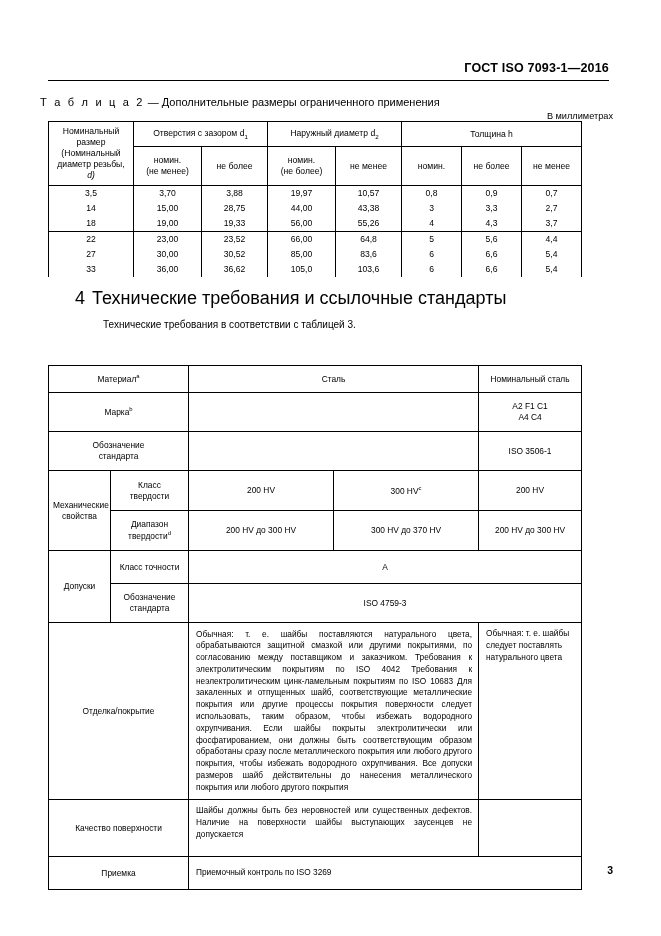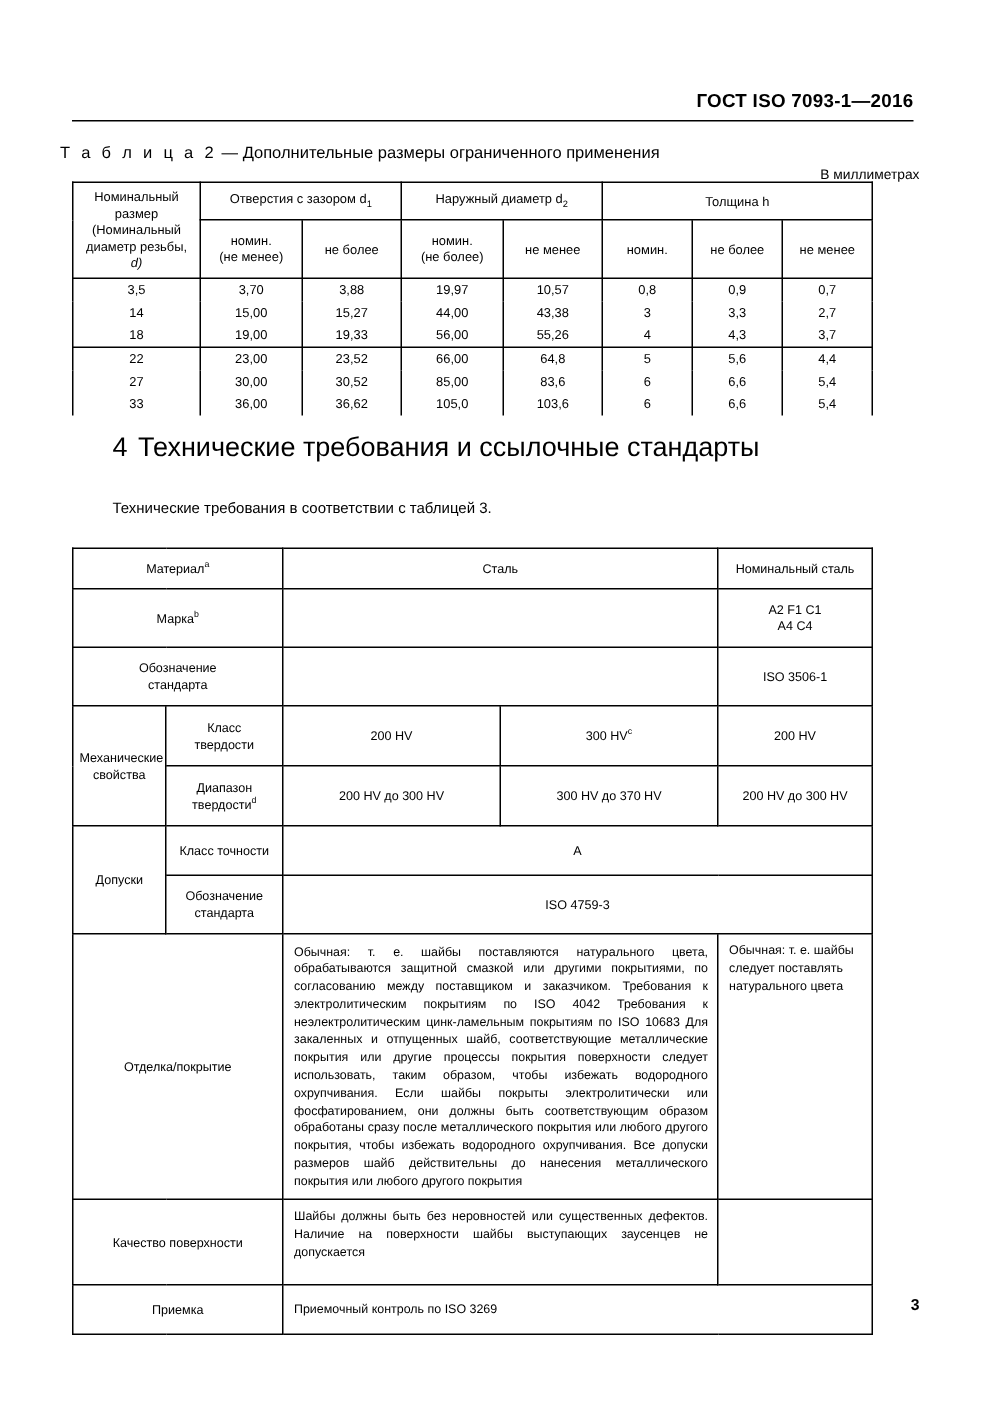--- a/index.html
+++ b/index.html
@@ -206,21 +206,21 @@
         <td class="data-cell">3,88</td>
         <td class="data-cell">19,97</td>
         <td class="data-cell">10,57</td>
         <td class="data-cell">0,8</td>
         <td class="data-cell">0,9</td>
         <td class="data-cell">0,7</td>
       </tr>
       <tr>
         <td class="data-cell">14</td>
         <td class="data-cell">15,00</td>
-        <td class="data-cell">15,27</td>
+        <td class="data-cell">28,75</td>
         <td class="data-cell">44,00</td>
         <td class="data-cell">43,38</td>
         <td class="data-cell">3</td>
         <td class="data-cell">3,3</td>
         <td class="data-cell">2,7</td>
       </tr>
       <tr class="band-last">
         <td class="data-cell">18</td>
         <td class="data-cell">19,00</td>
         <td class="data-cell">19,33</td>
@@ -259,21 +259,21 @@
         <td class="data-cell">6</td>
         <td class="data-cell">6,6</td>
         <td class="data-cell">5,4</td>
       </tr>
     </tbody>
   </table>
 
   <div class="section-head" style="top:288px;">
     <span class="num">4</span><span>Технические требования и ссылочные стандарты</span>
   </div>
-  <div class="body-para" style="top:334px;">Технические требования в соответствии с таблицей 3.</div>
+  <div class="body-para" style="top:319px;margin-left:28px;">Технические требования в соответствии с таблицей 3.</div>
 
 
   <table id="table3">
     <colgroup>
       <col style="width:62px">
         <col style="width:78px">
       <col style="width:145px">
         <col style="width:145px">
         <col style="width:103px">
     </colgroup>

